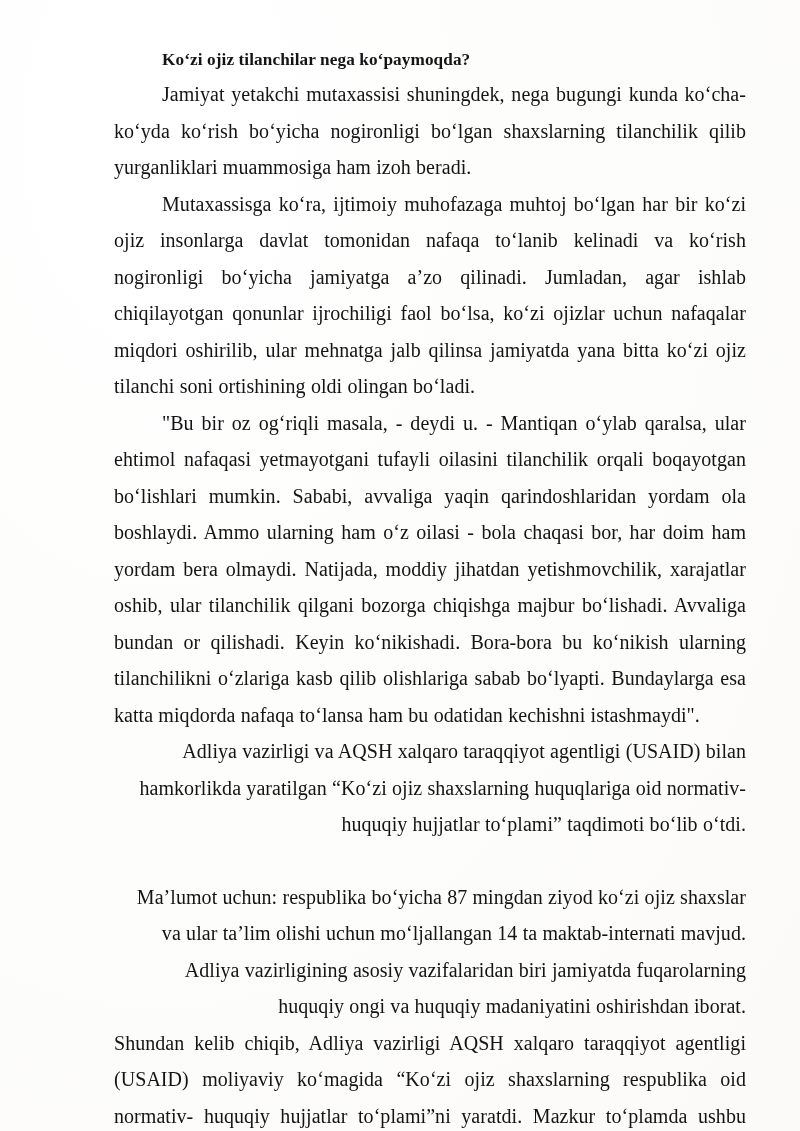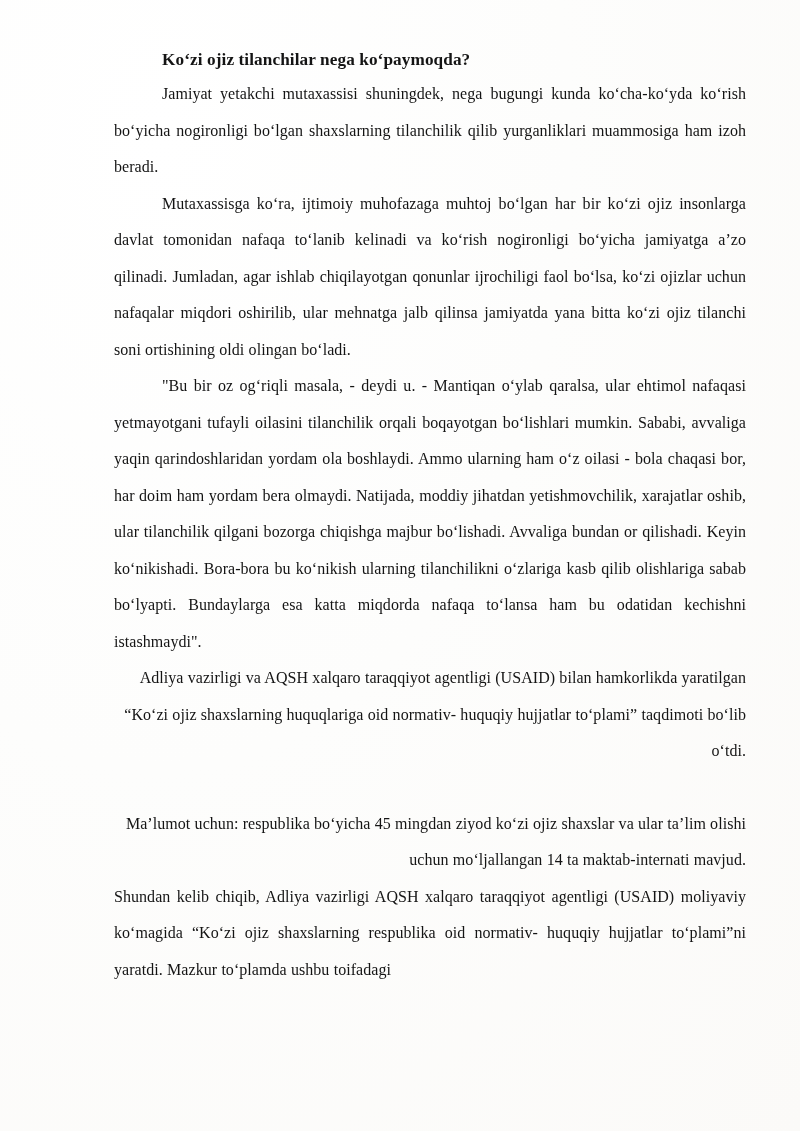--- a/index.html
+++ b/index.html
@@ -31,21 +31,21 @@
   .doc-title {
     font-weight: bold;
     font-size: 17.2px;
     line-height: 28px;
     text-indent: 48px;
     margin: 0 0 0 0;
     letter-spacing: 0.1px;
   }
   p.para {
     margin: 0;
-    font-size: 16px;
+    font-size: 20px;
     line-height: 36.5px;
     text-align: justify;
     text-justify: inter-word;
     letter-spacing: 0.05px;
     word-spacing: 0.2px;
   }
   p.indent {
     text-indent: 48px;
   }
   p.flush {
@@ -75,18 +75,19 @@
   <p class="para indent">Jamiyat yetakchi mutaxassisi shuningdek, nega bugungi kunda ko‘cha-ko‘yda ko‘rish bo‘yicha nogironligi bo‘lgan shaxslarning tilanchilik qilib yurganliklari muammosiga ham izoh beradi.</p>
 
   <p class="para indent">Mutaxassisga ko‘ra, ijtimoiy muhofazaga muhtoj bo‘lgan har bir ko‘zi ojiz insonlarga davlat tomonidan nafaqa to‘lanib kelinadi va ko‘rish nogironligi bo‘yicha jamiyatga a’zo qilinadi. Jumladan, agar ishlab chiqilayotgan qonunlar ijrochiligi faol bo‘lsa, ko‘zi ojizlar uchun nafaqalar miqdori oshirilib, ular mehnatga jalb qilinsa jamiyatda yana bitta ko‘zi ojiz tilanchi soni ortishining oldi olingan bo‘ladi.</p>
 
   <p class="para indent">"Bu bir oz og‘riqli masala, - deydi u. - Mantiqan o‘ylab qaralsa, ular ehtimol nafaqasi yetmayotgani tufayli oilasini tilanchilik orqali boqayotgan bo‘lishlari mumkin. Sababi, avvaliga yaqin qarindoshlaridan yordam ola boshlaydi. Ammo ularning ham o‘z oilasi - bola chaqasi bor, har doim ham yordam bera olmaydi. Natijada, moddiy jihatdan yetishmovchilik, xarajatlar oshib, ular tilanchilik qilgani bozorga chiqishga majbur bo‘lishadi. Avvaliga bundan or qilishadi. Keyin ko‘nikishadi. Bora-bora bu ko‘nikish ularning tilanchilikni o‘zlariga kasb qilib olishlariga sabab bo‘lyapti. Bundaylarga esa katta miqdorda nafaqa to‘lansa ham bu odatidan kechishni istashmaydi".</p>
 
   <p class="para flush">Adliya vazirligi va AQSH xalqaro taraqqiyot agentligi (USAID) bilan hamkorlikda yaratilgan “Ko‘zi ojiz shaxslarning huquqlariga oid normativ- huquqiy hujjatlar to‘plami” taqdimoti bo‘lib o‘tdi.</p>
 
   <div class="gap"></div>
 
-  <p class="para flush">Ma’lumot uchun: respublika bo‘yicha 45 mingdan ziyod ko‘zi ojiz shaxslar va ular ta’lim olishi uchun mo‘ljallangan 14 ta maktab-internati mavjud.</p>
+  <p class="para flush">Ma’lumot uchun: respublika bo‘yicha 87 mingdan ziyod ko‘zi ojiz shaxslar va ular ta’lim olishi uchun mo‘ljallangan 14 ta maktab-internati mavjud.</p>
 
+  <p class="para flush">Adliya vazirligining asosiy vazifalaridan biri jamiyatda fuqarolarning huquqiy ongi va huquqiy madaniyatini oshirishdan iborat.</p>
 
   <p class="para last-left">Shundan kelib chiqib, Adliya vazirligi AQSH xalqaro taraqqiyot agentligi (USAID) moliyaviy ko‘magida “Ko‘zi ojiz shaxslarning respublika oid normativ- huquqiy hujjatlar to‘plami”ni yaratdi. Mazkur to‘plamda ushbu toifadagi</p>
 
 </div>
 
 </body></html>

